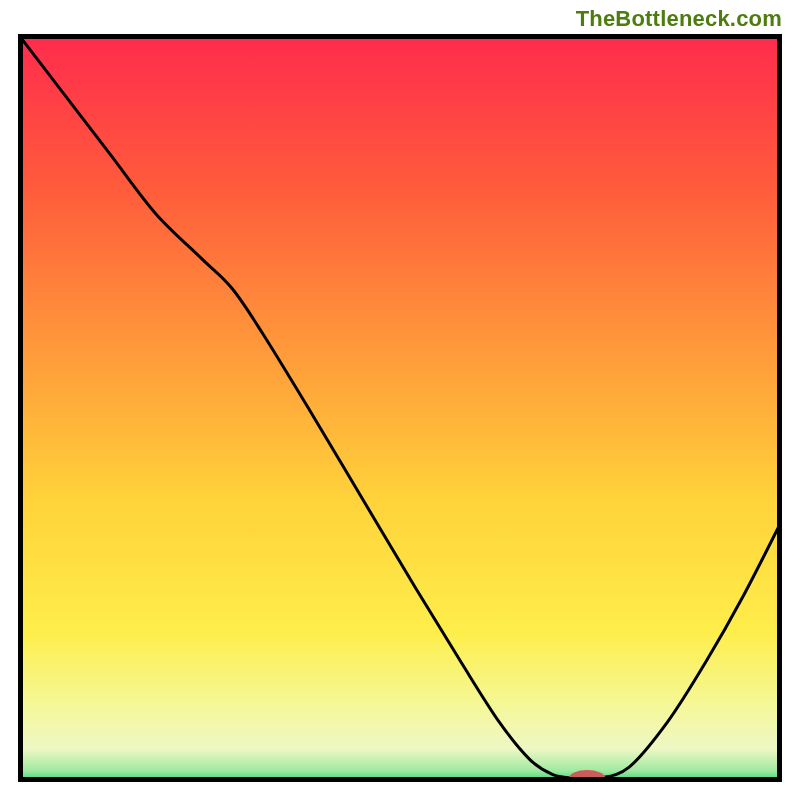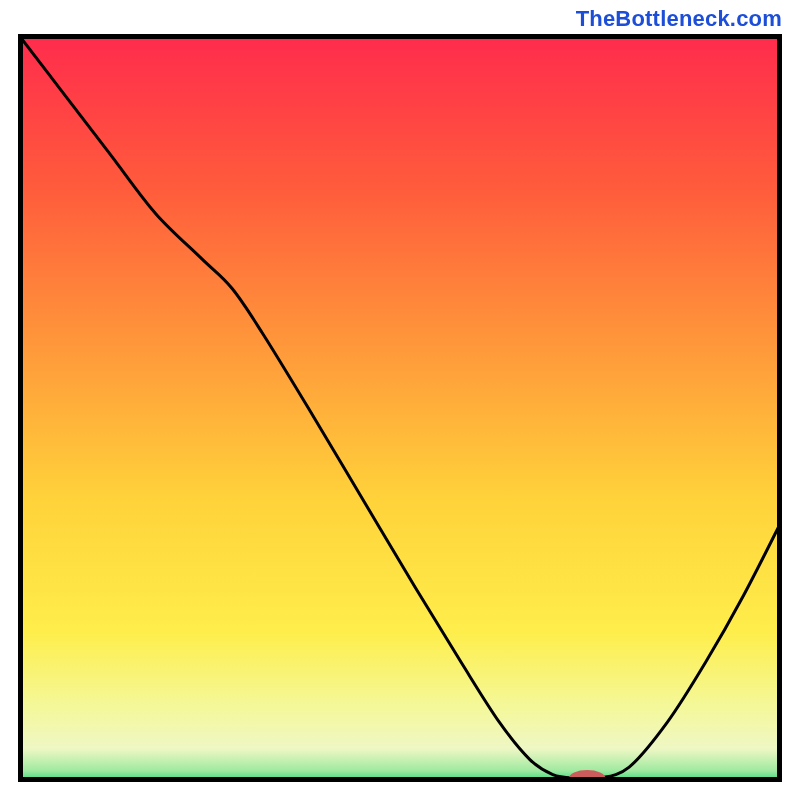--- a/index.html
+++ b/index.html
@@ -9,21 +9,21 @@
     height: 800px;
     background: #fff;
     font-family: Arial, Helvetica, sans-serif;
   }
   .attribution {
     position: absolute;
     top: 6px;
     right: 18px;
     font-size: 22px;
     font-weight: 600;
-    color: #1d4ed8;
+    color: #4d7c0f;
     letter-spacing: 0.2px;
   }
   .plot {
     position: absolute;
     left: 18px;
     top: 34px;
     width: 764px;
     height: 748px;
     box-sizing: border-box;
   }

